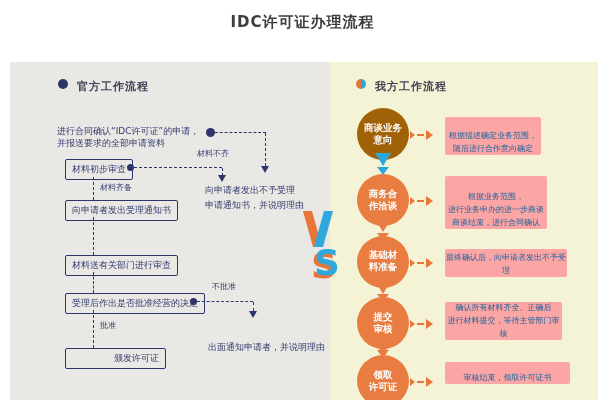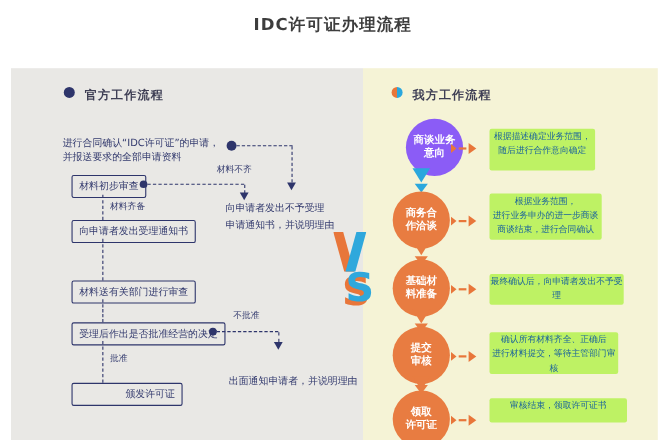--- a/index.html
+++ b/index.html
@@ -28,41 +28,41 @@
   .arr-down { position:absolute; width:0; height:0;
               border-left:4px solid transparent; border-right:4px solid transparent;
               border-top:7px solid #2e356b; }
   .sm-label { position:absolute; font-size:8px; color:#333a6e; white-space:nowrap; }
   .r-note { position:absolute; color:#333a6e; font-size:9px; line-height:15px; white-space:nowrap; }
 
   
   .balloon { position:absolute; width:52px; height:52px; border-radius:50%;
              display:flex; flex-direction:column; align-items:center; justify-content:center;
              color:#fff; font-weight:bold; font-size:9.5px; line-height:12px; text-align:center; }
-  .blue   { background:#8b5cf6;margin-left:12px; }
+  .blue   { background:#a16207; }
   .orange { background:#e87c41; }
   .tail { position:absolute; width:0; height:0;
           border-left:8px solid transparent; border-right:8px solid transparent; }
   .tail.blue-t   { border-top:13px solid #2aa7dd; background:none; }
   .tail.orange-t { border-top:13px solid #e87c41; background:none; }
   .chev { position:absolute; width:0; height:0;
           border-left:6px solid transparent; border-right:6px solid transparent; }
   .chev.blue-t   { border-top:8px solid #2aa7dd; background:none; }
   .chev.orange-t { border-top:8px solid #e87c41; background:none; }
 
   .harrow { position:absolute; display:flex; align-items:center; }
   .harrow .t1 { width:0;height:0;border-top:4px solid transparent;border-bottom:4px solid transparent;
                 border-left:5px solid #e8763a; }
   .harrow .hd { width:7px; height:0; border-top:2px solid #e8763a; margin:0 2px; }
   .harrow .t2 { width:0;height:0;border-top:5px solid transparent;border-bottom:5px solid transparent;
                 border-left:7px solid #e8763a; }
 
-  .r-box { position:absolute; background:#bef264; border-radius:2px; color:#1b639c;
+  .r-box { position:absolute; background:#fca5a5; border-radius:2px; color:#1b639c;
            font-size:8px; line-height:13px; text-align:center;
-           display:flex; flex-direction:column; justify-content:flex-start; }
+           display:flex; flex-direction:column; justify-content:flex-end; }
 
   .vs-v { position:absolute; left:303px; top:211px; }
   .vs-s { position:absolute; left:314px; top:242px; font-size:36px; font-weight:bold;
           color:#2fa8dc; text-shadow:-3px 3px 0 #e8763a; font-family:"DejaVu Sans",sans-serif; }
 </style>
 </head>
 <body>
 
 <div class="page">
 
@@ -154,21 +154,21 @@
     <div>商务合</div>
     <div>作洽谈</div>
   </div>
   <div class="tail orange-t" style="left:375px; top:219px;"></div>
   <div class="chev orange-t" style="left:377px; top:233px;"></div>
   <div class="harrow" style="left:410px; top:196px;">
     <span class="t1"></span>
       <span class="hd"></span>
       <span class="t2"></span>
   </div>
-  <div class="r-box" style="left:445px; top:176px; width:102px; height:42px;">
+  <div class="r-box" style="left:445px; top:176px; width:102px; height:53px;">
     <div>根据业务范围，</div>
     <div>进行业务申办的进一步商谈</div>
     <div>商谈结束，进行合同确认</div>
   </div>
 
   <div class="balloon orange" style="left:357px; top:236px;font-family:Liberation Mono, monospace;">
     <div>基础材</div>
     <div>料准备</div>
   </div>
   <div class="tail orange-t" style="left:375px; top:281px;"></div>

